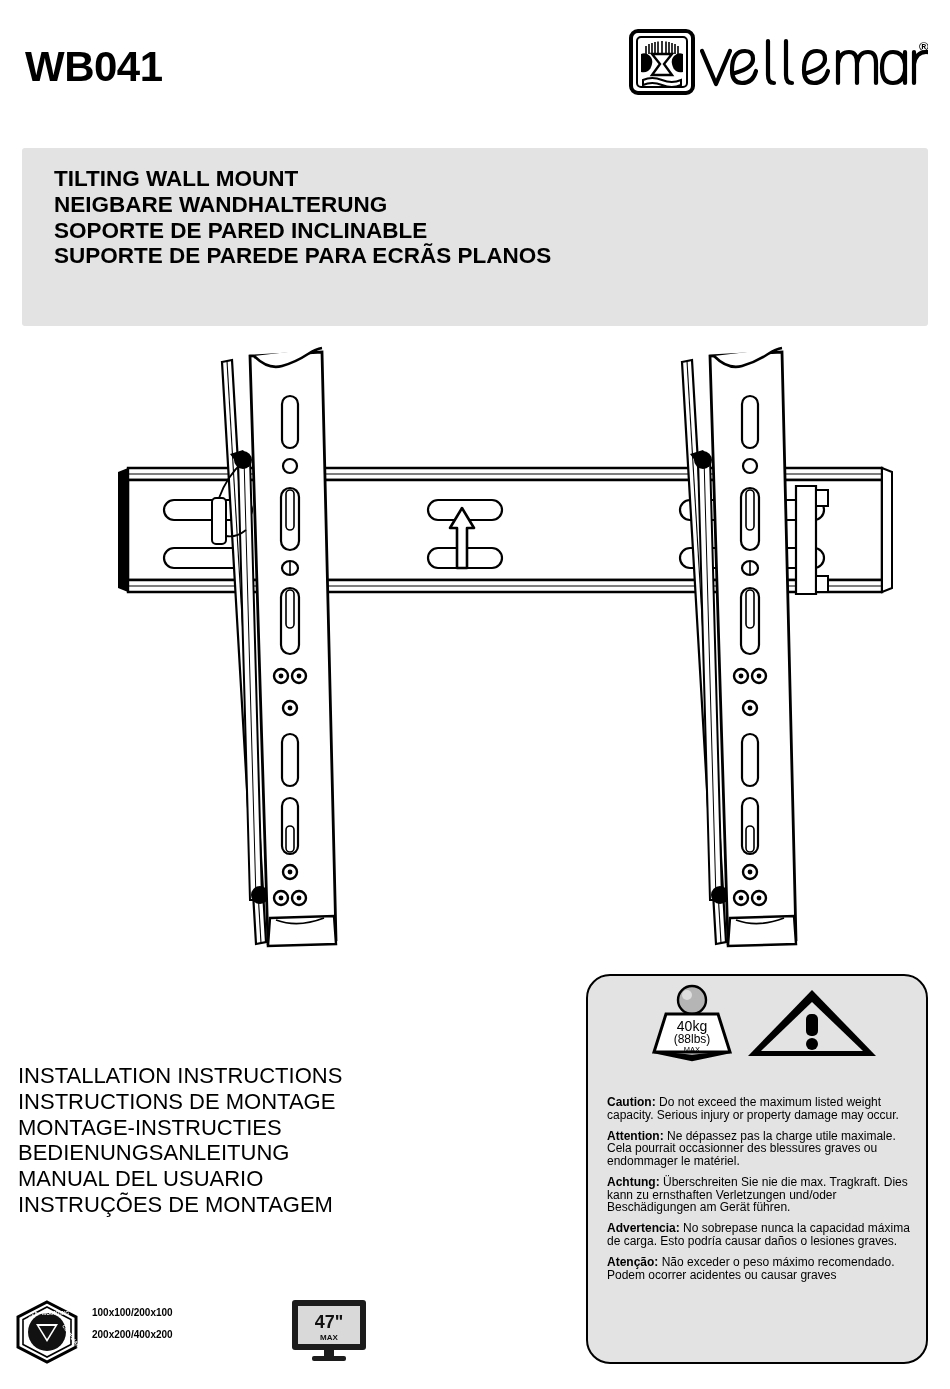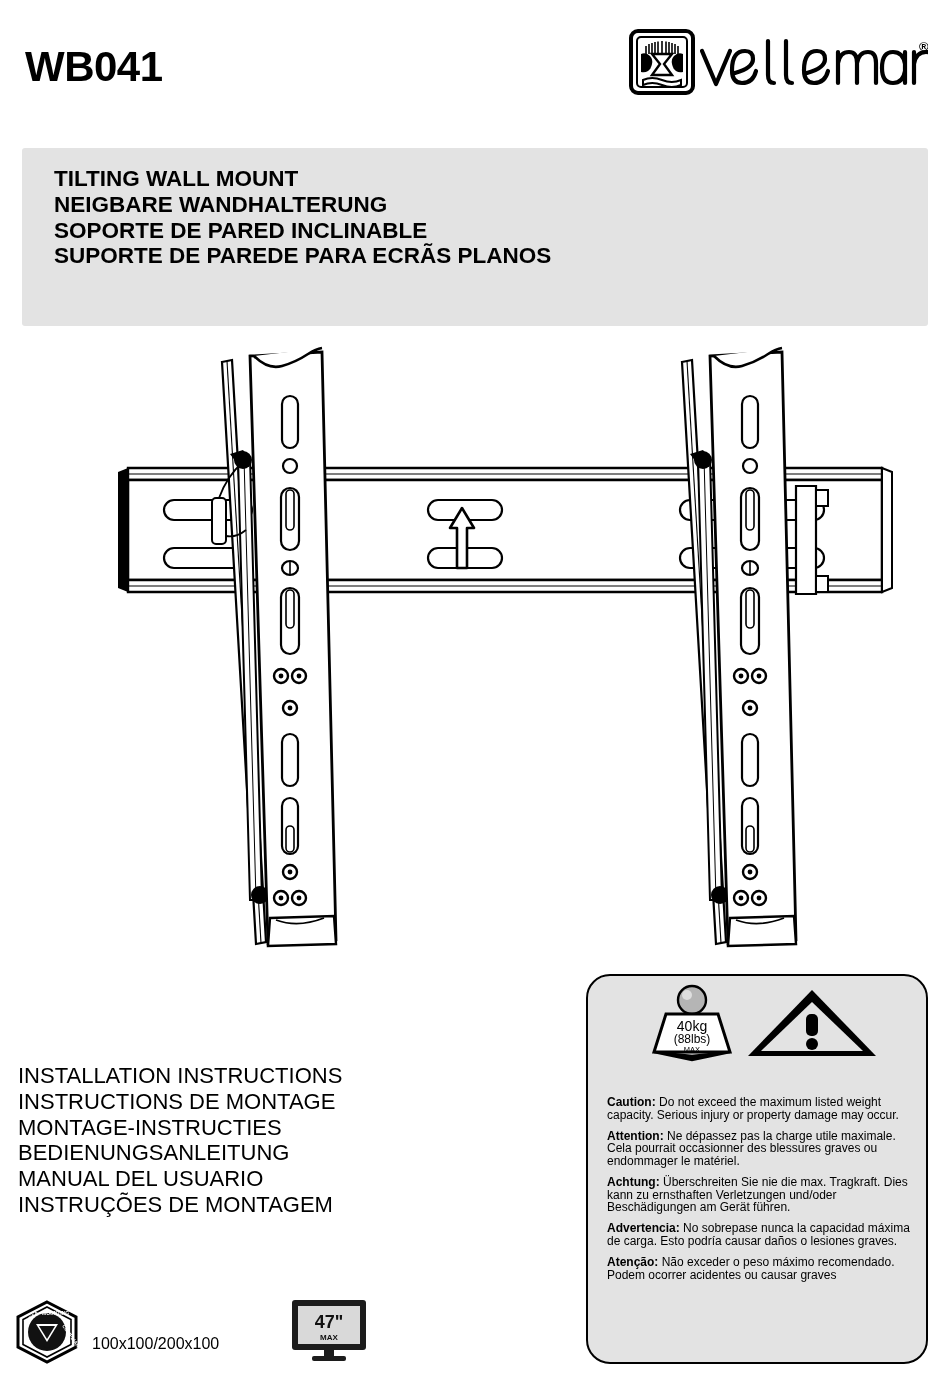--- a/index.html
+++ b/index.html
@@ -33,21 +33,21 @@
   
   #instructions-list{position:absolute;left:18px;top:1063px;width:400px;}
   .instruction-line{
     font-size:22px;line-height:25.8px;white-space:nowrap;letter-spacing:0px;
   }
 
   
   #spec-row{position:absolute;left:14px;top:1296px;width:380px;height:80px;}
   #vesa-badge{position:absolute;left:0px;top:4px;width:66px;height:64px;}
   #vesa-sizes{position:absolute;left:78px;top:6px;}
-  .vesa-size-line{font-size:16px;font-weight:normal;line-height:22px;white-space:nowrap;margin-top:31px;}
+  .vesa-size-line{font-size:10px;font-weight:bold;line-height:22px;white-space:nowrap;}
   #tv-size-icon{position:absolute;left:272px;top:2px;width:92px;height:68px;}
 
   
   #caution-panel{
     position:absolute;left:586px;top:974px;width:342px;height:390px;
     background:#e3e3e3;border:2px solid #000;border-radius:24px;
     box-sizing:border-box;
   }
   #caution-icons{position:absolute;left:46px;top:8px;width:250px;height:84px;}
   #caution-text{position:absolute;left:19px;top:120px;width:306px;}

